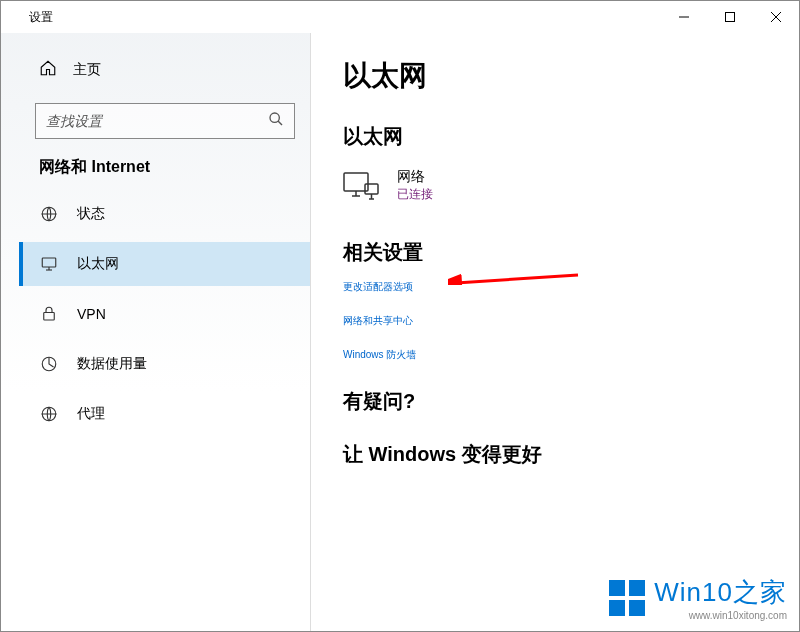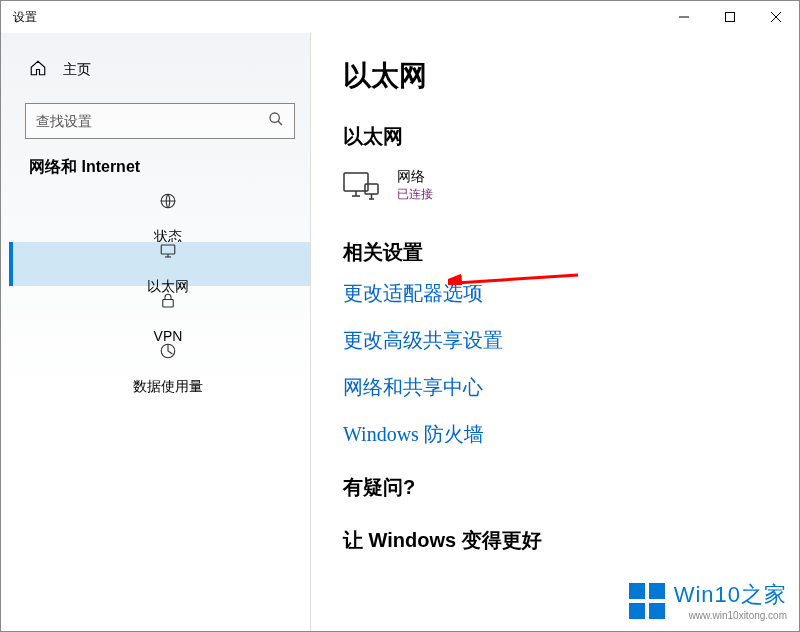--- a/index.html
+++ b/index.html
@@ -1,67 +1,67 @@
 <!DOCTYPE html>
 <html><head>
   <meta charset="utf-8">
   <style>
     * { margin: 0; padding: 0; box-sizing: border-box; font-family: "Microsoft YaHei", "Segoe UI", sans-serif; }
     body { width: 800px; height: 632px; background: #fff; border: 1px solid #888; position: relative; overflow: hidden; }
     
-    .titlebar { height: 32px; display: flex; align-items: center; padding-left: 12px; }
+    .titlebar { height: 32px; display: flex; align-items: center; padding-left: 28px; }
     .titlebar-title { font-size: 12px; color: #000; }
     .window-controls { position: absolute; right: 0; top: 0; display: flex; }
     .win-btn { width: 46px; height: 32px; display: flex; align-items: center; justify-content: center; font-size: 12px; cursor: pointer; }
     
     .content { display: flex; height: calc(100% - 32px); }
     
-    .sidebar { width: 310px; padding: 16px 16px 0 24px; background: linear-gradient(180deg, rgba(200,210,220,0.25) 0%, rgba(255,255,255,1) 60%); position: relative; }
+    .sidebar { width: 310px; padding: 16px 16px 0 34px; background: linear-gradient(180deg, rgba(200,210,220,0.25) 0%, rgba(255,255,255,1) 60%); position: relative; }
     .sidebar::after { content:""; position:absolute; top:0; right:0; bottom:0; width:1px; background:#ddd; }
     
     .home-row { display: flex; align-items: center; gap: 16px; margin: 10px 0 22px 4px; cursor: pointer; }
     .home-row .label { font-size: 14px; color: #000; }
     .home-icon svg { width: 18px; height: 18px; }
     
     .search-box { display: flex; align-items: center; border: 1px solid #888; height: 36px; padding: 0 10px; background: rgba(255,255,255,0.6); margin-bottom: 18px; }
-    .search-box input { flex: 1; border: none; outline: none; background: transparent; font-size: 14px; }
+    .search-box input { flex: 1; border: none; outline: none; background: transparent; font-size: 14px; font-style: italic; }
     .search-box input::placeholder { color: #555; }
     .search-icon { color: #333; }
     .search-icon svg { width: 16px; height: 16px; }
     
     .section-header { font-size: 16px; font-weight: 600; color: #000; margin: 8px 4px 14px 4px; }
     
-    .nav-item { display: flex; align-items: center; gap: 18px; height: 44px; padding: 0 4px; margin: 6px -16px 6px -16px; padding-left: 20px; cursor: pointer; font-size: 14px; flex-direction: column; }
+    .nav-item { display: flex; align-items: center; gap: 18px; height: 44px; padding: 0 4px; margin: 6px -16px 6px -16px; padding-left: 20px; cursor: pointer; font-size: 14px; }
     .nav-item.selected { background: #cfe6f5; position: relative; }
     .nav-item.selected::before { content:""; position:absolute; left:0; top:0; bottom:0; width:4px; background:#0078d4; }
     .nav-icon { width: 20px; height: 20px; display:flex; align-items:center; justify-content:center; color:#333; }
     .nav-icon svg { width: 18px; height: 18px; }
     
     .main { flex: 1; padding: 24px 32px 0 32px; overflow: auto; position: relative; }
     .page-title { font-size: 28px; font-weight: 600; margin-bottom: 28px; }
     .sub-title { font-size: 20px; font-weight: 600; margin-bottom: 18px; }
     
     .net-row { display:flex; align-items:center; gap: 18px; margin-bottom: 36px; cursor:pointer; }
     .net-icon { width: 36px; height: 28px; }
     .net-icon svg { width: 36px; height: 28px; }
     .net-info .name { font-size: 14px; }
     .net-info .status { font-size: 12px; color: #701a75; }
     
-    .link { color: #0066cc; font-size: 20px; margin-bottom: 20px; cursor: pointer; display:block;font-family:Liberation Serif, serif; }
+    .link { color: #0066cc; font-size: 10px; margin-bottom: 20px; cursor: pointer; display:block; }
     
     .section-block { margin-top: 12px; margin-bottom: 26px; }
     .section-block .sub-title { margin-bottom: 14px; }
     
     .arrow { position:absolute; left: 447px; top: 244px; pointer-events:none; }
     
     .watermark { position: absolute; right: 12px; bottom: 10px; display:flex; align-items:center; gap:8px; }
     .watermark .logo { display:flex; }
     .watermark .logo span { width:16px; height:16px; background:#0078d4; margin:1px; }
     .watermark .txt { text-align:right; }
-    .watermark .txt .big { font-size: 22px; font-weight:400; color:#0078d4; letter-spacing:1px; }
+    .watermark .txt .big { font-size: 26px; font-weight:400; color:#0078d4; letter-spacing:1px; }
     .watermark .txt .small { font-size: 10px; color:#888; }
   </style>
 </head>
 <body>
 
 <div class="titlebar">
   <span class="titlebar-title">设置</span>
   <div class="window-controls">
     <div class="win-btn">
       <svg viewBox="0 0 10 10" width="10" height="10">
@@ -141,20 +141,29 @@
     <div class="nav-item">
       <span class="nav-icon">
         <svg viewBox="0 0 24 24" fill="none" stroke="#333" stroke-width="1.5">
             <circle cx="12" cy="12" r="9"></circle>
             <path d="M12 3v9l6 4"></path>
           </svg>
       </span>
       <span>数据使用量</span>
     </div>
 
+    <div class="nav-item">
+      <span class="nav-icon">
+        <svg viewBox="0 0 24 24" fill="none" stroke="#333" stroke-width="1.5">
+            <circle cx="12" cy="12" r="9"></circle>
+            <path d="M2 12h20M12 3c3 3 3 15 0 18M12 3c-3 3-3 15 0 18"></path>
+          </svg>
+      </span>
+      <span>代理</span>
+    </div>
   </div>
 
   <div class="main">
     <div class="page-title">以太网</div>
 
     <div class="sub-title">以太网</div>
     <div class="net-row">
       <span class="net-icon">
         <svg viewBox="0 0 36 28" fill="none" stroke="#333" stroke-width="1.5">
             <rect x="1" y="1" width="24" height="18" rx="1"></rect>
@@ -167,21 +176,20 @@
       </span>
       <div class="net-info">
         <div class="name">网络</div>
         <div class="status">已连接</div>
       </div>
     </div>
 
     <div class="section-block">
       <div class="sub-title">相关设置</div>
       <a class="link">更改适配器选项</a>
-      <a class="link">更改高级共享设置</a>
       <a class="link">网络和共享中心</a>
       <a class="link">Windows 防火墙</a>
     </div>
 
     <div class="section-block">
       <div class="sub-title">有疑问?</div>
     </div>
 
     <div class="section-block">
       <div class="sub-title">让 Windows 变得更好</div>

